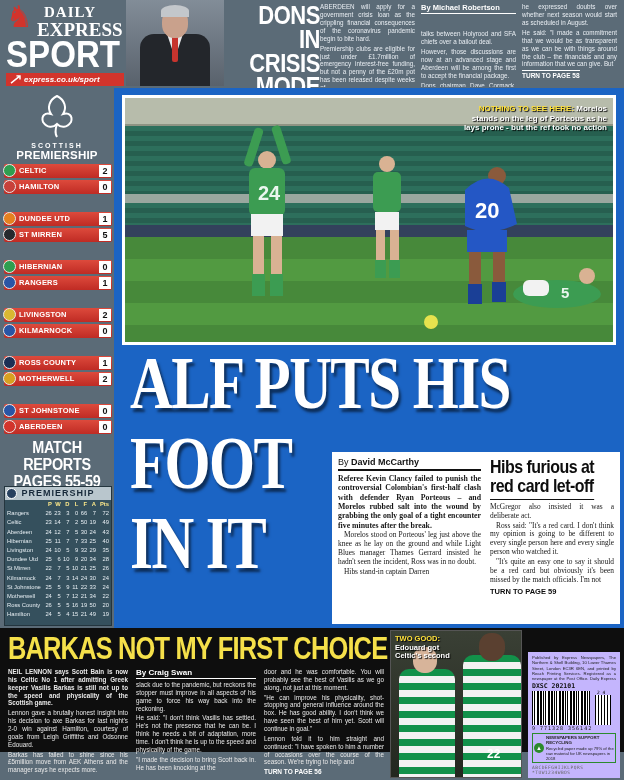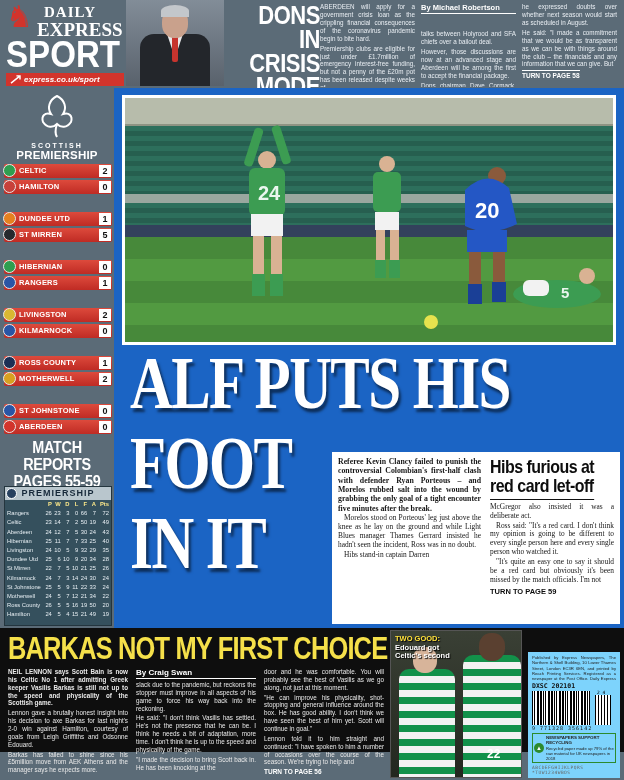--- a/index.html
+++ b/index.html
@@ -89,21 +89,21 @@
   .b-turn { font:700 6.5px "Liberation Sans", sans-serif; color:#fff; }
   .celtic-photo { position:absolute; left:390px; top:2px; width:132px; height:148px; background:linear-gradient(#3a4035,#23271f); border:1px solid #555; overflow:hidden; }
   .cp-caption { position:absolute; left:4px; top:4px; width:70px; font:800 7.5px/1.15 "Liberation Sans", sans-serif; color:#fff; text-shadow:1px 1px 1px #000; z-index:3; }
   .cp-caption .lead { color:#ffe13b; }
   .hoops { position:absolute; background:repeating-linear-gradient(#12914a 0 7px,#f2f2f2 7px 14px); border-radius:10px 10px 0 0; }
   .hp1 { left:8px; top:38px; width:56px; height:110px; }
   .hp2 { left:72px; top:24px; width:58px; height:124px; }
   .hd1 { position:absolute; left:22px; top:16px; width:24px; height:26px; background:#d7b49a; border-radius:45%; z-index:2; }
   .hd2 { position:absolute; left:88px; top:2px; width:26px; height:28px; background:#5a4030; border-radius:45%; z-index:2; }
   .hnum { position:absolute; left:96px; top:116px; color:#fff; font:700 12px "Liberation Sans", sans-serif; z-index:2; }
-  .infobox { position:absolute; left:528px; top:24px; width:92px; height:126px; background:#7dd3fc; padding:3px 4px; }
+  .infobox { position:absolute; left:528px; top:24px; width:92px; height:126px; background:#c4b5fd; padding:3px 4px; }
   .imprint { font:4.2px/1.25 "Liberation Sans", sans-serif; color:#222; text-align:justify; height:26px; overflow:hidden; }
   .edcode { font:700 6.5px "DejaVu Sans Mono", monospace; color:#111; margin-top:1px; }
   .bars { display:flex; gap:5px; margin-top:1px; }
   .barcode { width:58px; height:34px; background:repeating-linear-gradient(90deg,#000 0 1px,#fff 1px 2px,#000 2px 3px,#fff 3px 5px,#000 5px 7px,#fff 7px 8px,#000 8px 10px,#fff 10px 11px); }
   .barcode-addon { width:16px; height:30px; margin-top:4px; background:repeating-linear-gradient(90deg,#000 0 1px,#fff 1px 3px,#000 3px 4px,#fff 4px 6px); position:relative; }
   .addon-num { position:absolute; top:-5px; left:2px; font:4.5px "DejaVu Sans Mono", monospace; }
   .bar-digits { font:5px "DejaVu Sans Mono", monospace; color:#111; letter-spacing:1px; }
   .recycle { margin-top:2px; border:1px solid #2c8a2c; display:flex; gap:2px; padding:1px; align-items:center; }
   .rec-icon { width:10px; height:10px; border-radius:50%; background:#2c8a2c; color:#fff; font:700 6px/10px "Liberation Sans", sans-serif; text-align:center; flex:none; }
   .rec-text { font:4.2px/1.2 "Liberation Sans", sans-serif; color:#222; }
@@ -443,28 +443,32 @@
       <rect x="343" y="186" width="14" height="20" fill="#1a3f96"></rect>
       <rect x="367" y="184" width="14" height="20" fill="#1a3f96"></rect>
 
       <ellipse cx="432" cy="196" rx="44" ry="14" fill="#3c9c52"></ellipse>
       <rect x="398" y="182" width="26" height="16" rx="6" fill="#f2f2f2"></rect>
       <circle cx="462" cy="178" r="8" fill="#d9b293"></circle>
       <text x="436" y="200" font-family="Liberation Sans, sans-serif" font-size="15" font-weight="bold" fill="#eaf6ee">5</text>
 
       <circle cx="306" cy="224" r="7" fill="#e6e24e"></circle>
     </svg>
+    <div class="ph-caption">
+      <span class="lead">NOTHING TO SEE HERE:</span><span> Morelos stands on the leg of Porteous as he lays prone - but the ref took no action</span>
+    </div>
   </div>
 
   <div class="big-head bh1">ALF PUTS HIS</div>
   <div class="big-head bh2">FOOT</div>
   <div class="big-head bh3">IN IT</div>
 
   <div class="whitebox">
     <div class="art-col">
+      <div class="a-byline"><span class="by">By </span><span>David McCarthy</span></div>
       <div>
           <p>Referee Kevin Clancy failed to punish the controversial Colombian's first-half clash with defender Ryan Porteous – and Morelos rubbed salt into the wound by grabbing the only goal of a tight encounter five minutes after the break.</p>
           <p>Morelos stood on Porteous' leg just above the knee as he lay on the ground and while Light Blues manager Thames Gerrard insisted he hadn't seen the incident, Ross was in no doubt.</p>
           <p>Hibs stand-in captain Darren</p>
         </div>
     </div>
     <div class="side-col">
       <div class="side-head">
         <div>Hibs furious at</div>
         <div>red card let-off</div>

